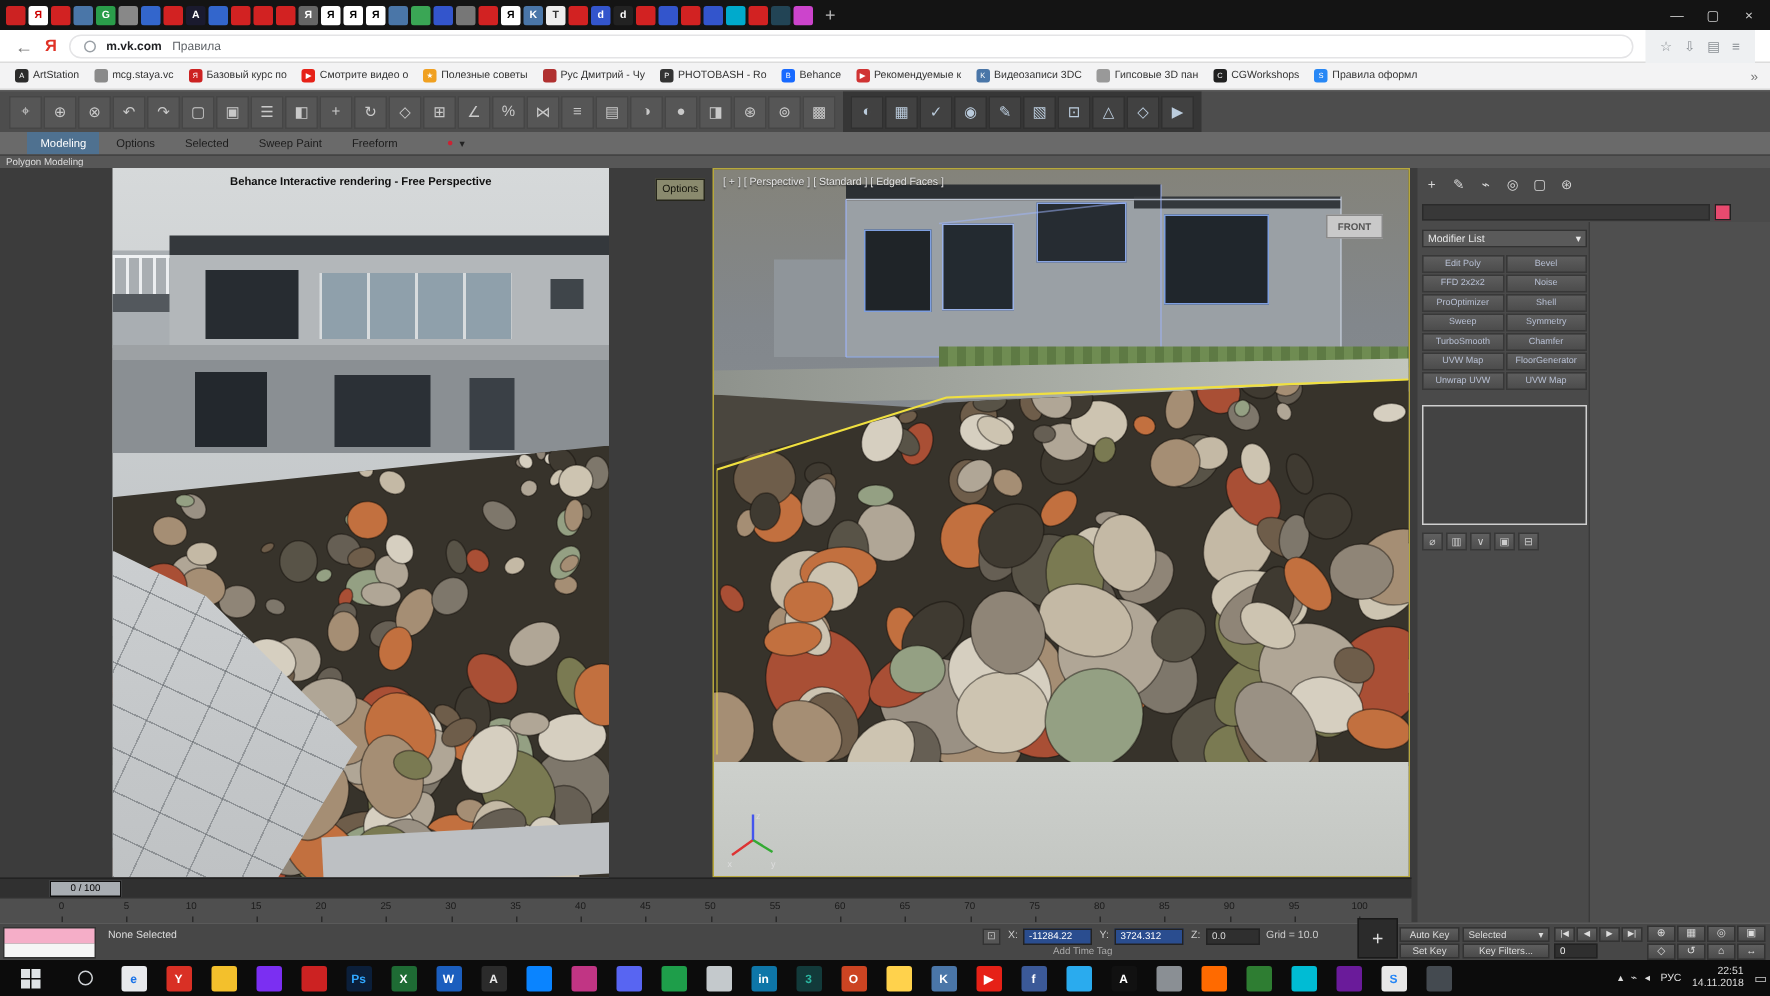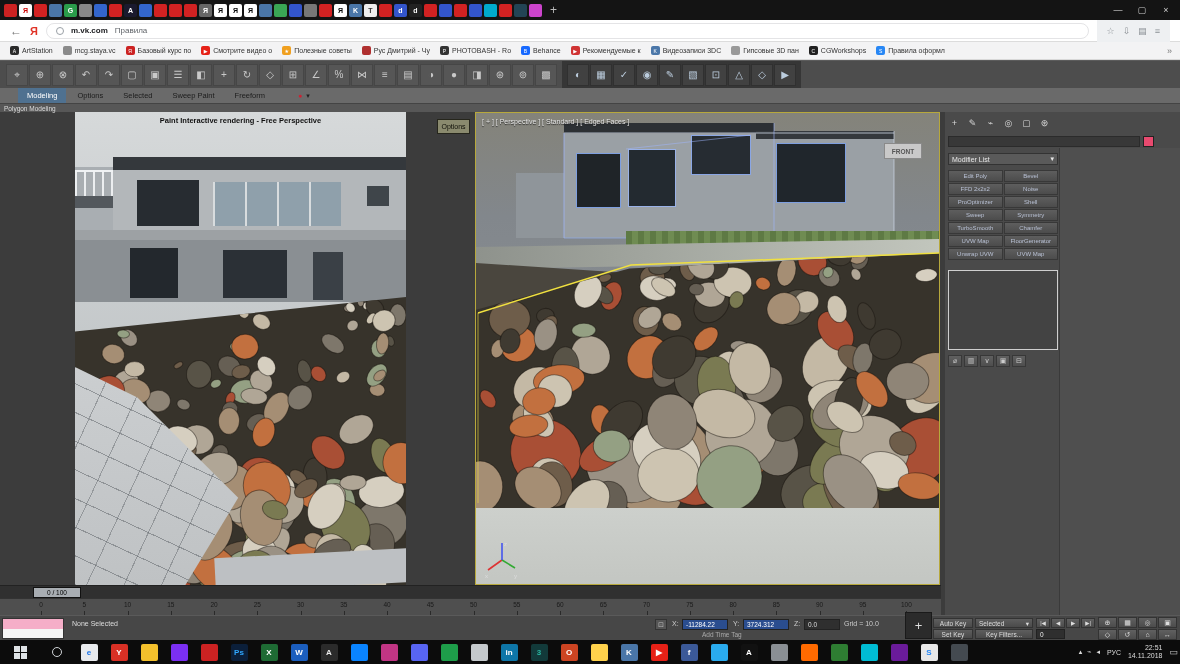--- a/index.html
+++ b/index.html
@@ -320,21 +320,21 @@
     <div class="ribbon-x">
       <span class="rdot">●</span>
       <span class="rcoll">▾</span>
     </div>
   </div>
   <div class="ribbonstrip">
     <span>Polygon Modeling</span>
   </div>
 
   <div class="vpL">
-    <div class="lv-title">Paint Interactive rendering - Free Perspective</div>
+    <div class="lv-title">Behance Interactive rendering - Free Perspective</div>
     <div class="lh-balc"></div>
     <div class="lh-rail"></div>
     <div class="lh-band"></div>
     <div class="lh-roof"></div>
     <div class="lh-upwall"></div>
     <div class="lh-win1"></div>
     <div class="lh-glass"></div>
     <div class="lh-sq"></div>
     <div class="lh-slab"></div>
     <div class="lh-lowall"></div>

